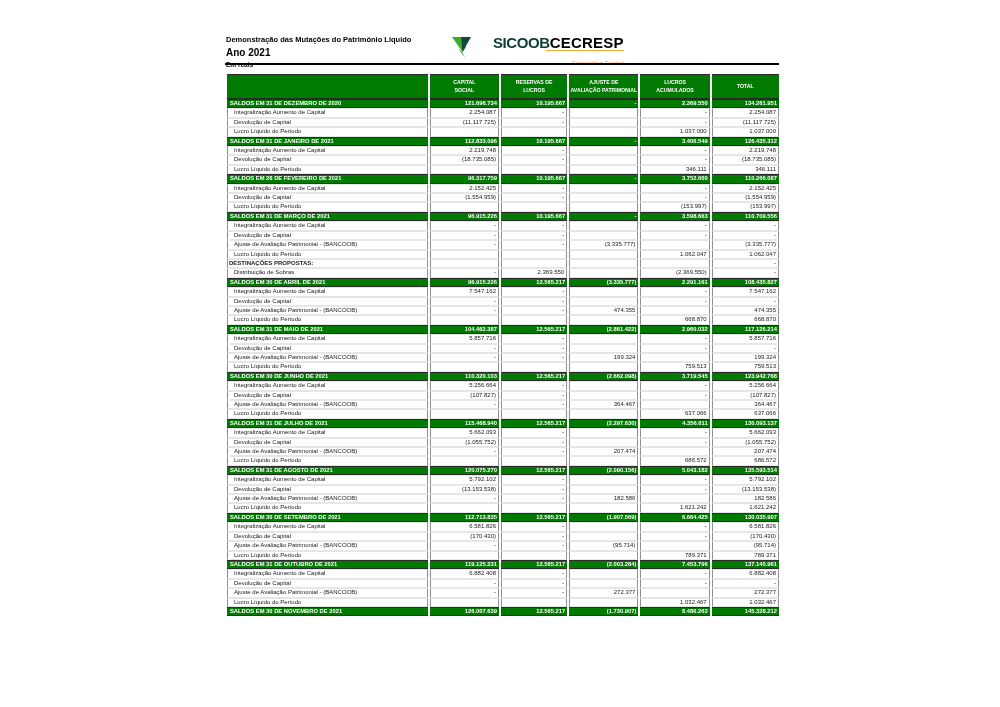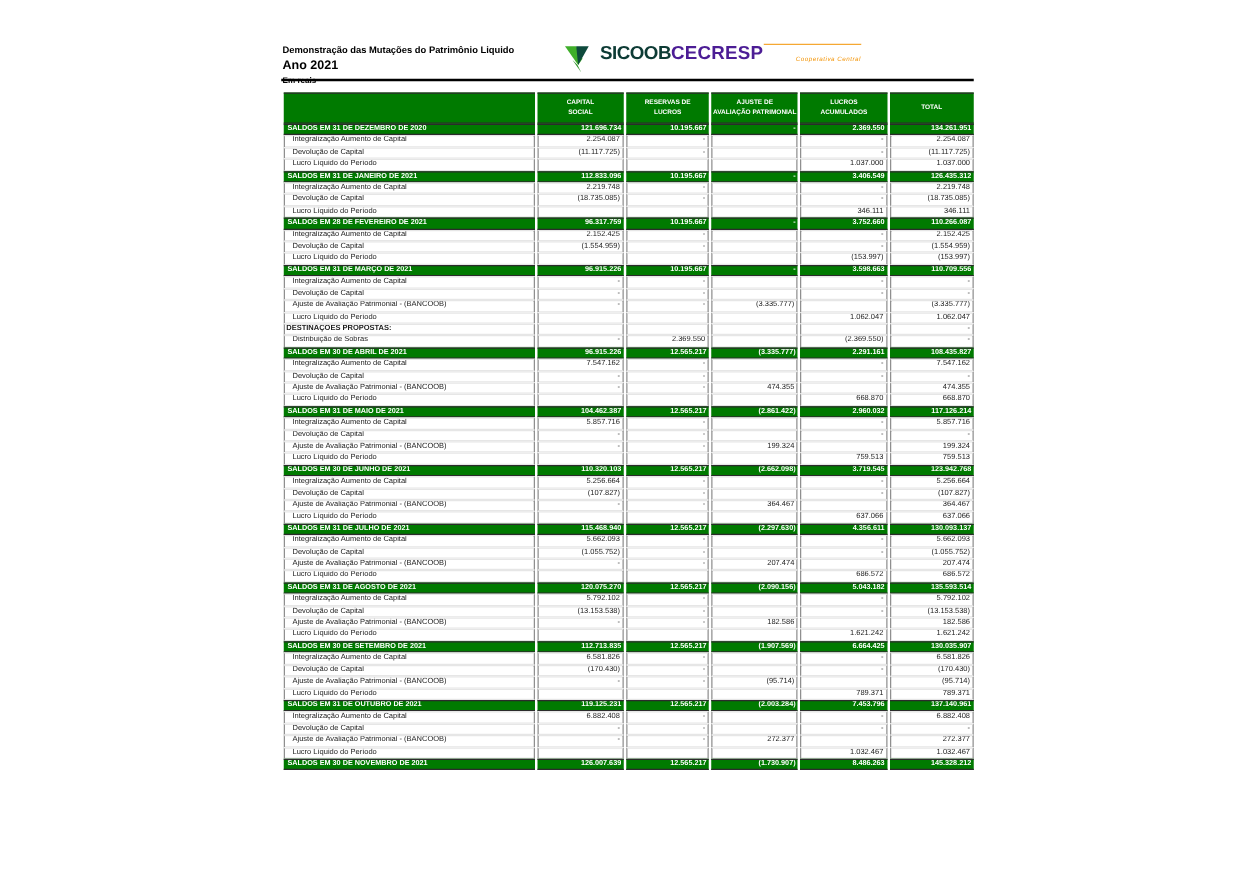--- a/index.html
+++ b/index.html
@@ -13,24 +13,24 @@
   
   .titles{position:absolute;left:226px;top:34px;}
   .doc-title{font-size:7.5px;font-weight:bold;line-height:1.5;}
   .doc-year{font-size:10px;font-weight:bold;line-height:1.5;}
   .doc-unit{font-size:6.5px;font-weight:bold;line-height:1.4;}
   .top-rule{position:absolute;left:225px;top:63px;width:554px;height:2px;background:#000;}
 
   
   .logo{position:absolute;left:452px;top:35px;display:flex;align-items:flex-start;}
   .logo-mark{margin-right:2px;margin-top:1px;}
-  .logo-textwrap{display:flex;flex-direction:row;}
+  .logo-textwrap{display:flex;flex-direction:column;margin-left:13px;}
   .logo-line{display:flex;align-items:baseline;}
   .logo-sicoob{font-size:15px;font-weight:bold;letter-spacing:-0.4px;color:#0d3b35;line-height:1;}
-  .logo-cecresp{font-size:15px;font-weight:bold;letter-spacing:0.2px;color:#4c1d95;line-height:1;}
+  .logo-cecresp{font-size:15px;font-weight:bold;letter-spacing:0.2px;color:#000000;line-height:1;}
   .logo-tagwrap{align-self:flex-end;text-align:right;margin-top:0;}
   .logo-swoosh{display:block;width:78px;height:1px;background:#f39200;margin-left:auto;opacity:.8;}
   .logo-tagline{font-size:5px;font-style:italic;color:#f39200;line-height:1.4;letter-spacing:.4px;}
 
   
   #main-table{
     position:absolute;left:225px;top:74px;width:556px;
     border-collapse:separate;border-spacing:2px 0;table-layout:fixed;
   }
   #main-table th,#main-table td{box-sizing:border-box;overflow:hidden;white-space:nowrap;}

